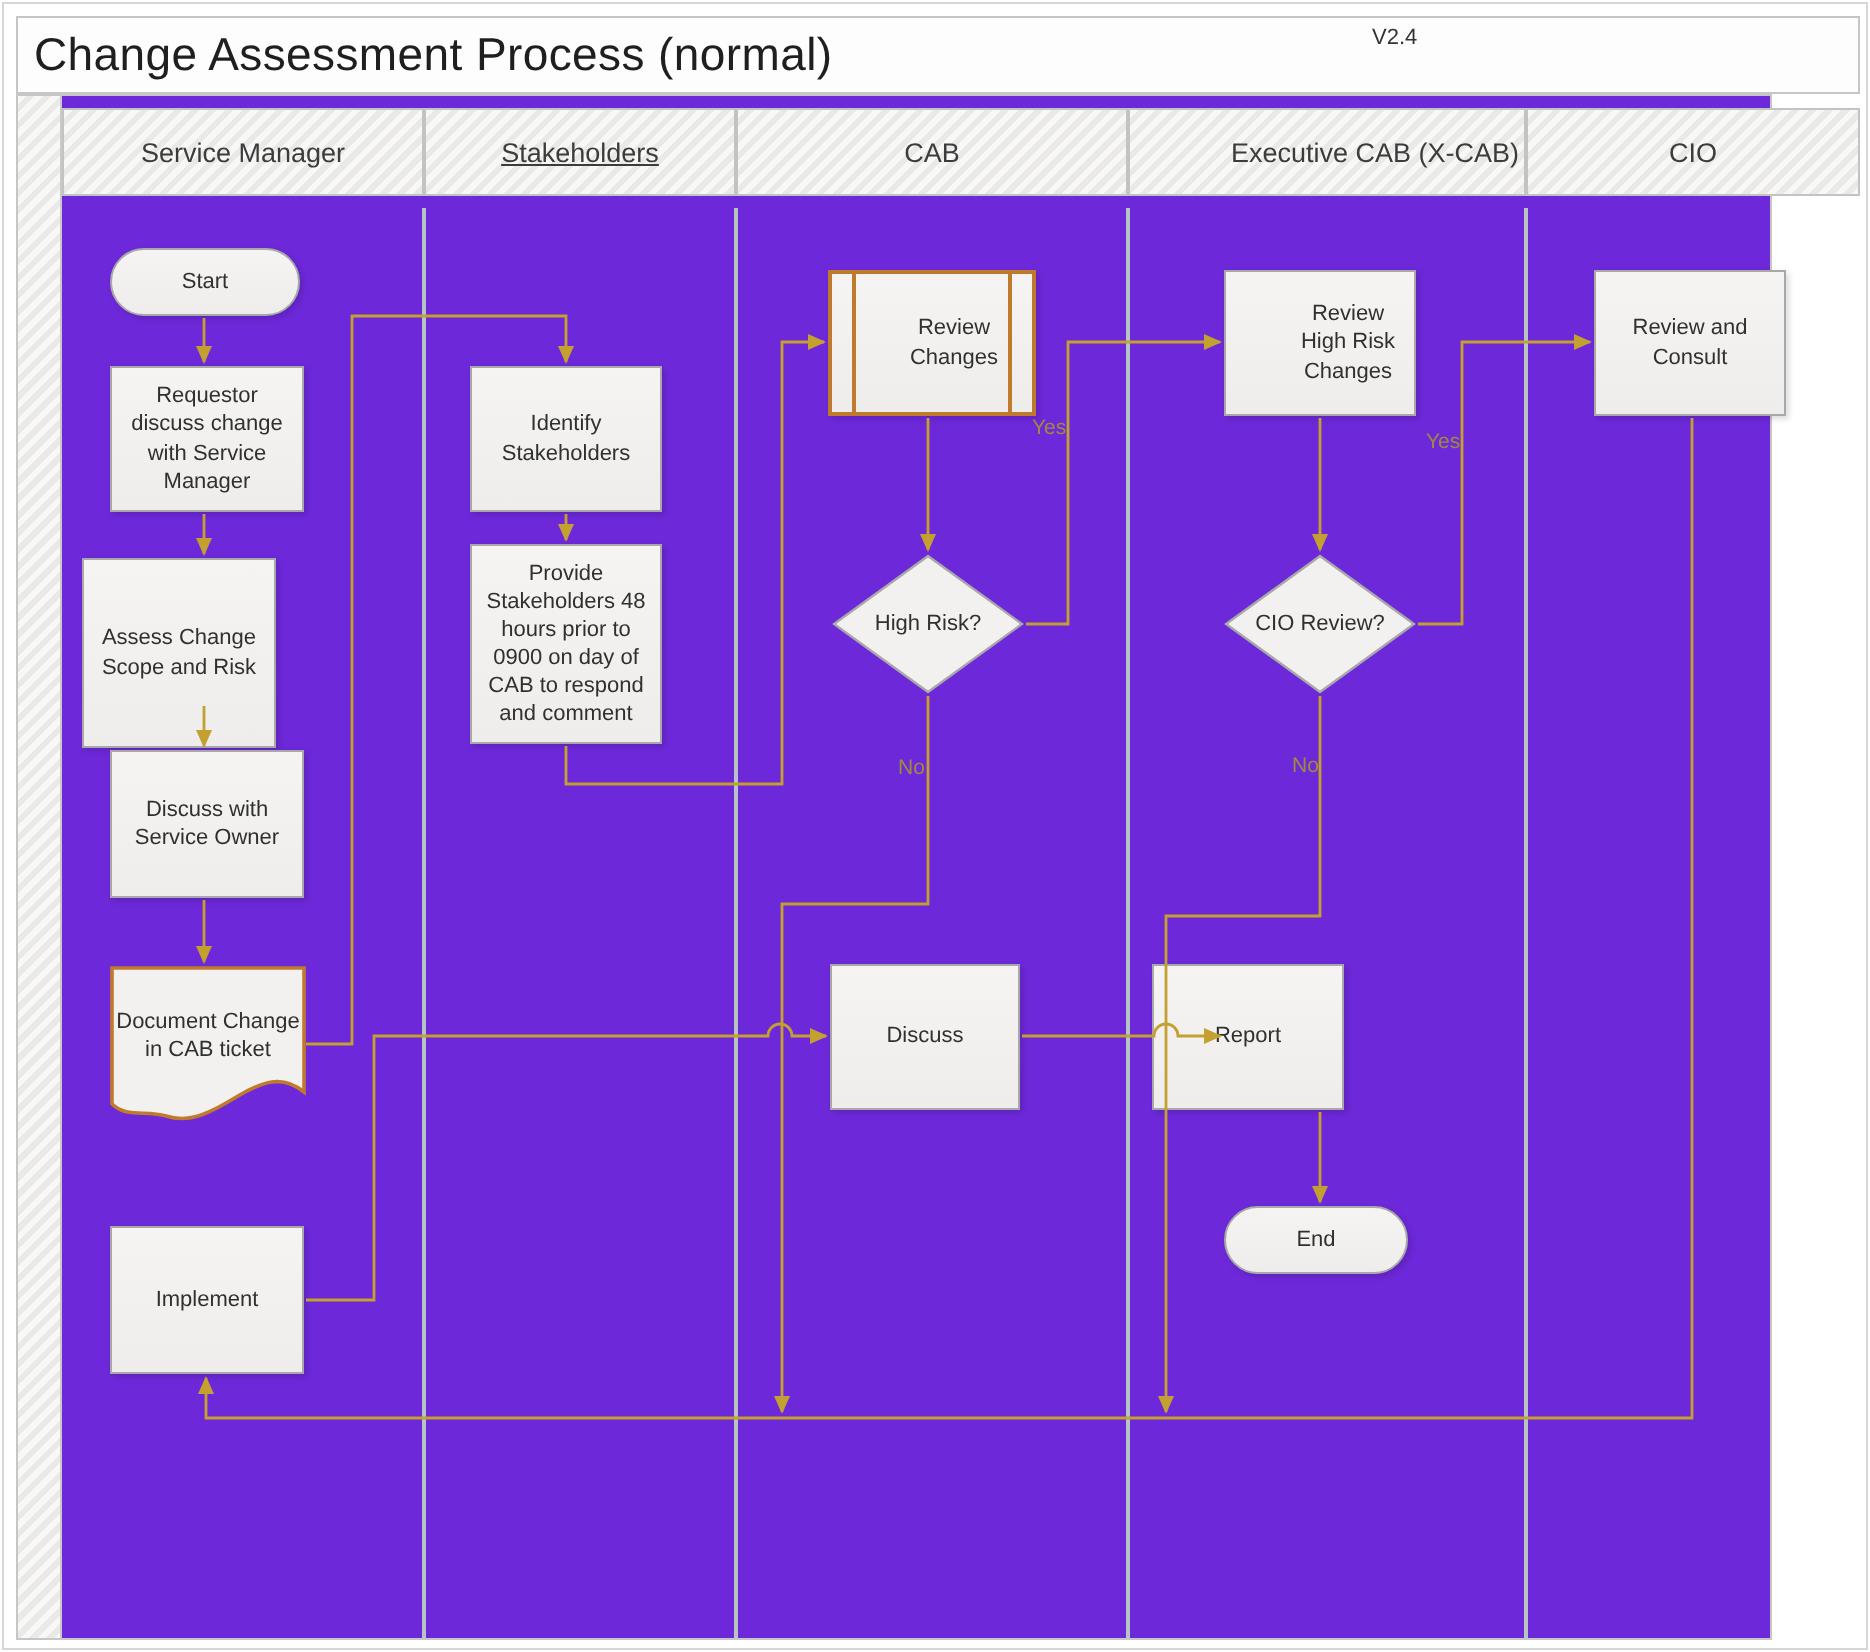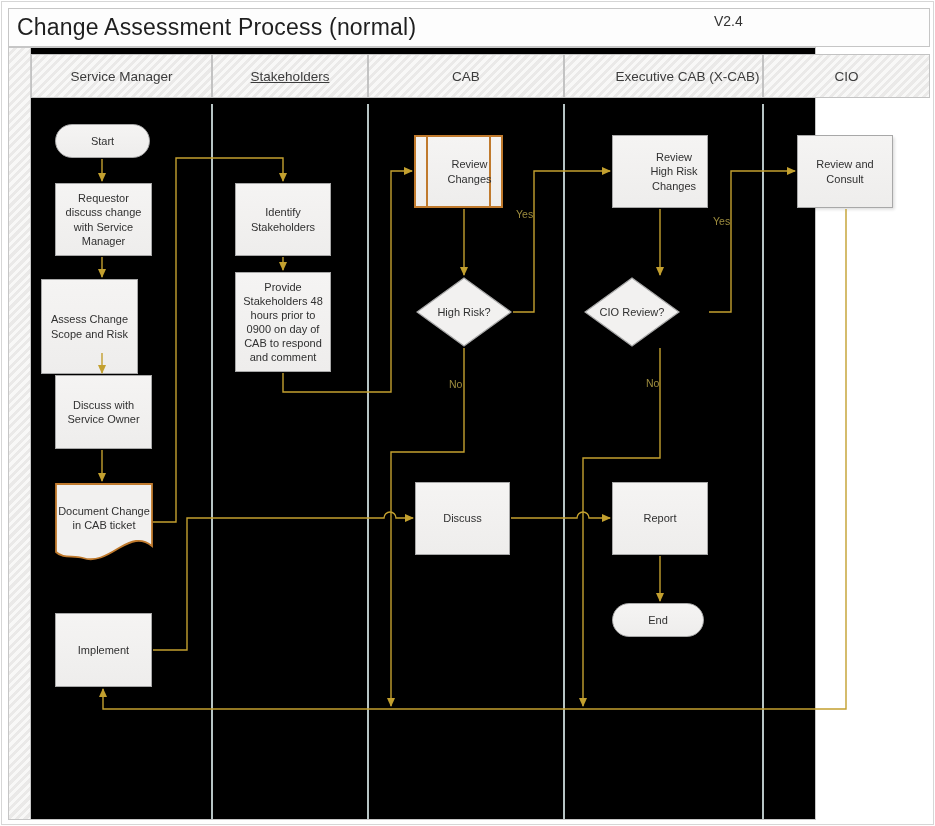--- a/index.html
+++ b/index.html
@@ -5,24 +5,24 @@
   html,body{margin:0;padding:0;background:#ffffff;}
   body{font-family:"Liberation Sans", sans-serif; -webkit-font-smoothing:antialiased;}
   .page{position:relative;width:935px;height:826px;background:#ffffff;overflow:hidden;}
   .page-border{position:absolute;left:1px;top:1px;width:931px;height:822px;border:1px solid #d6d6d6;}
 
   
   .title-band{position:absolute;left:8px;top:8px;width:922px;height:39px;
     background:#fdfdfd;border:1px solid #c6c6c6;box-sizing:border-box;
     display:flex;align-items:center;}
   .title-text{font-size:23px;color:#1f1f1f;margin-left:8px;letter-spacing:.2px;}
-  .version-text{position:absolute;left:714px;top:13px;font-size:14px;color:#333;}
+  .version-text{position:absolute;left:686px;top:13px;font-size:11px;color:#333;}
 
-  .lane-container{position:absolute;left:8px;top:47px;width:808px;height:773px;
-    border:1px solid #c6c6c6;box-sizing:border-box;background:#000000;}
+  .lane-container{position:absolute;left:8px;top:47px;width:878px;height:773px;
+    border:1px solid #c6c6c6;box-sizing:border-box;background:#6d28d9;}
 
   .hatch{background-color:#f0efee;
     background-image:repeating-linear-gradient(135deg, rgba(255,255,255,.55) 0 3px, rgba(90,90,90,.04) 3px 6px);}
 
   .left-strip{position:absolute;left:0px;top:0px;width:22px;height:771px;border-right:1px solid #c9c9c9;box-sizing:border-box;}
 
   .lane-header{position:absolute;top:6px;height:44px;border:1px solid #c3c3c3;box-sizing:border-box;
     display:flex;align-items:center;justify-content:center;font-size:13.5px;color:#3c3c3c;}
   .lane-line{position:absolute;top:56px;width:2px;height:715px;background:#b7c4c4;}
 
@@ -111,49 +111,49 @@
   </div>
 
   <div class="node fillbox" style="left:235px;top:183px;width:96px;height:73px;">
     <span class="node-label">Identify Stakeholders</span>
   </div>
 
   <div class="node fillbox" style="left:235px;top:272px;width:96px;height:100px;">
     <span class="node-label">Provide Stakeholders 48 hours prior to 0900 on day of CAB to respond and comment</span>
   </div>
 
-  <div class="node subprocess" style="left:414px;top:135px;width:89px;height:73px;padding-left:22px;">
+  <div class="node subprocess" style="left:414px;top:135px;width:104px;height:73px;padding-left:22px;">
     <div class="sub-bar l"></div>
     <div class="sub-bar r"></div>
     <span class="node-label">Review Changes</span>
   </div>
 
   <div class="node diamond-node" style="left:416px;top:277px;width:96px;height:70px;text-align:center;">
     <svg class="shape-svg" viewBox="0 0 96 70">
       <polygon points="48,1 95,35 48,69 1,35" fill="#f2f1f0" stroke="#a8a8a8" stroke-width="1.2"></polygon>
     </svg>
     <span class="node-label">High Risk?</span>
   </div>
 
   <div class="node fillbox" style="left:415px;top:482px;width:95px;height:73px;">
     <span class="node-label">Discuss</span>
   </div>
 
   <div class="node fillbox" style="left:612px;top:135px;width:96px;height:73px;padding-left:28px;">
     <span class="node-label">Review High Risk Changes</span>
   </div>
 
-  <div class="node diamond-node" style="left:584px;top:277px;width:96px;height:70px;text-align:right;">
+  <div class="node diamond-node" style="left:612px;top:277px;width:96px;height:70px;text-align:right;">
     <svg class="shape-svg" viewBox="0 0 96 70">
       <polygon points="48,1 95,35 48,69 1,35" fill="#f2f1f0" stroke="#a8a8a8" stroke-width="1.2"></polygon>
     </svg>
     <span class="node-label">CIO Review?</span>
   </div>
 
-  <div class="node fillbox" style="left:612px;top:482px;width:96px;height:73px;justify-content:center;">
+  <div class="node fillbox" style="left:576px;top:482px;width:96px;height:73px;justify-content:center;">
     <span class="node-label">Report</span>
   </div>
 
   <div class="node fillbox terminator" style="left:612px;top:603px;width:92px;height:34px;">
     <span class="node-label">End</span>
   </div>
 
   <div class="node fillbox" style="left:797px;top:135px;width:96px;height:73px;">
     <span class="node-label">Review and Consult</span>
   </div>

